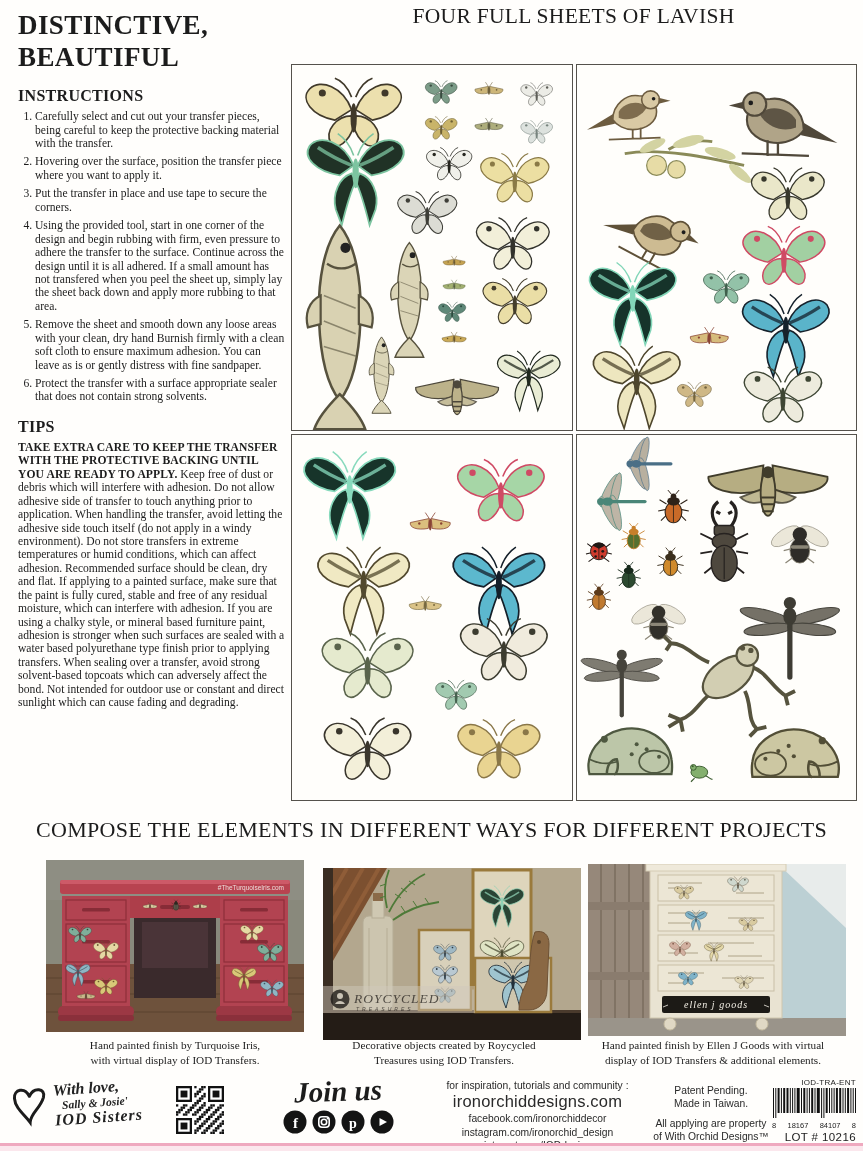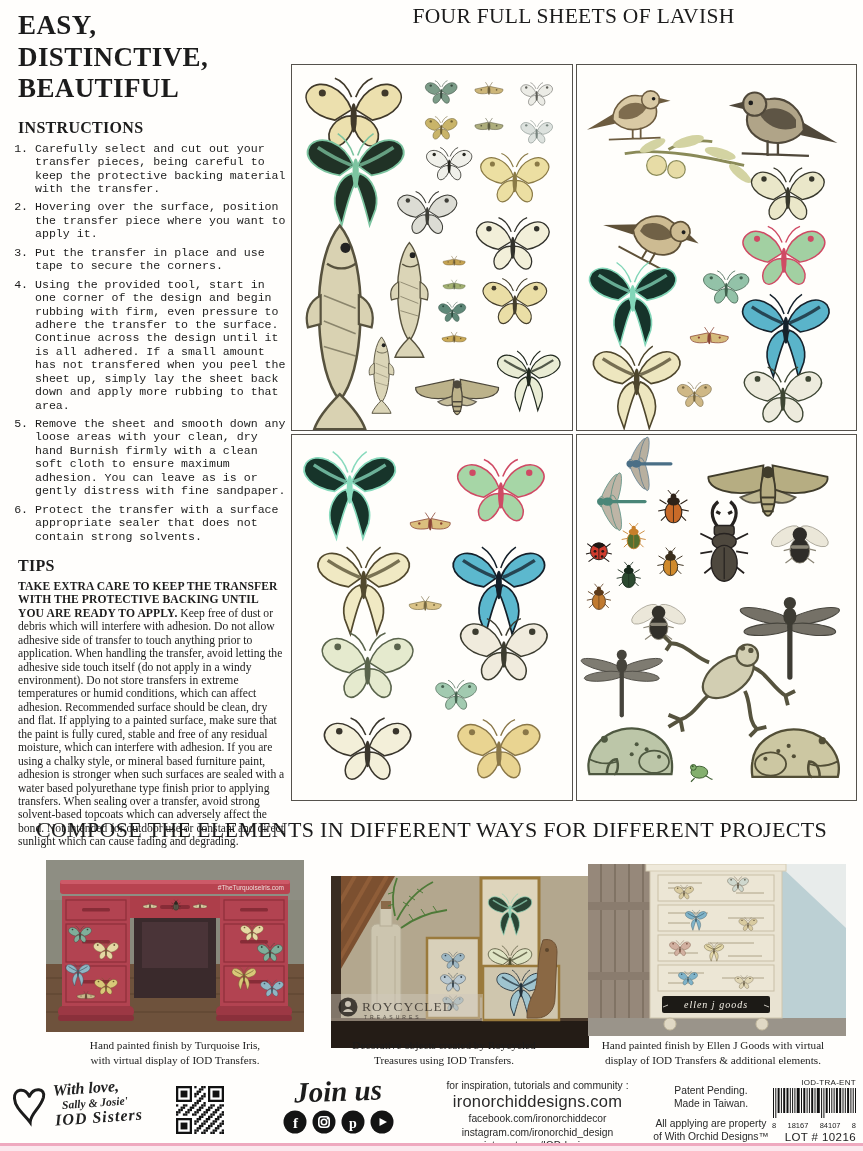--- a/index.html
+++ b/index.html
@@ -3,21 +3,21 @@
 <meta charset="utf-8">
 <style>
   html,body{margin:0;padding:0;background:#e8e8e8;}
   .page{position:relative;width:863px;height:1151px;background:#fffefc;margin:0 auto;
         font-family:"Liberation Serif",serif;color:#1c1c1c;overflow:hidden;}
   
   .left-col{position:absolute;left:18px;top:10px;width:268px;}
   .main-title{font-size:27px;font-weight:bold;line-height:1.17;letter-spacing:.4px;}
   .sec-head{font-size:16px;font-weight:bold;margin:14px 0 5px 0;letter-spacing:.3px;}
   ol.instr{margin:0;padding-left:17px;}
-  ol.instr li{font-size:11.6px;line-height:1.16;margin-bottom:5px;font-family:Liberation Mono, monospace;}
+  ol.instr li{font-size:11.6px;line-height:1.16;margin-bottom:5px;}
   .tips-text{font-size:11.6px;line-height:1.16;margin:4px 0 0 0;}
   .tips-text b{letter-spacing:.1px;}
   
   .sheets-head{position:absolute;left:290px;top:4px;width:567px;text-align:center;
                font-size:21.5px;line-height:1.2;letter-spacing:.3px;}
   .panels{position:absolute;left:291px;top:64px;width:566px;height:737px;
           display:grid;grid-template-columns:1fr 1fr;grid-template-rows:1fr 1fr;gap:3px;}
   .panel{border:1.5px solid #55524c;background:#fffefb;}
   .panel svg{display:block;width:100%;height:100%;}
   
@@ -211,21 +211,20 @@
       <circle cx="-5.5" cy="-5" r="0.8" fill="var(--c2,#463)"></circle>
       <path d="M5,3 C8,4 9,6 11,6 M-4,5 L-7,8" stroke="var(--c2,#463)" stroke-width="1" fill="none"></path>
     </g>
   </defs>
 </svg>
 
 <div class="page">
 
   <aside class="left-col">
     <div class="main-title">
-      <div>EASY,</div>
       <div>DISTINCTIVE,</div>
       <div>BEAUTIFUL</div>
     </div>
     <div class="sec-head">INSTRUCTIONS</div>
     <ol class="instr">
       <li>Carefully select and cut out your transfer pieces, being careful to keep the protective backing material with the transfer.</li>
       <li>Hovering over the surface, position the transfer piece where you want to apply it.</li>
       <li>Put the transfer in place and use tape to secure the corners.</li>
       <li>Using the provided tool, start in one corner of the design and begin rubbing with firm, even pressure to adhere the transfer to the surface. Continue across the design until it is all adhered. If a small amount has not transfered when you peel the sheet up, simply lay the sheet back down and apply more rubbing to that area.</li>
       <li>Remove the sheet and smooth down any loose areas with your clean, dry hand Burnish firmly with a clean soft cloth to ensure maximum adhesion. You can leave as is or gently distress with fine sandpaper.</li>
@@ -368,21 +367,21 @@
         <use href="#sym-swallowtail" transform="translate(198 116) scale(.5)" style="--c1:#d9c878;--c2:#6b5b2c"></use>
         <use href="#sym-butterfly" transform="translate(226 128) scale(.5)" style="--c1:#8fb6c4;--c2:#3a5560"></use>
         <use href="#sym-moth" transform="translate(104 46) scale(.35)" style="--c1:#d8cba0;--c2:#4c4430"></use>
         <use href="#sym-beetle" transform="translate(130 46) scale(.45)" style="--c1:#5a5648;--c2:#2c2820"></use>
         <use href="#sym-moth" transform="translate(154 46) scale(.35)" style="--c1:#d8cba0;--c2:#4c4430"></use>
       </g>
       <text x="238" y="30" text-anchor="end" font-size="6.5" fill="#f0e6e2" opacity=".95" font-family="Liberation Sans, sans-serif">#TheTurquoiseIris.com</text>
     </svg>
   </figure>
 
-  <figure class="photo p2" style="margin:16px;">
+  <figure class="photo p2" style="margin:8px;font-style:italic;">
     <svg viewBox="0 0 258 172">
       <rect width="258" height="172" fill="#b3a78e"></rect>
       <polygon points="0,0 64,0 0,110" fill="#7c5030"></polygon>
       <path d="M8,0 L0,14 M24,0 L0,42 M40,0 L0,70 M56,0 L0,98" stroke="#8f5d38" stroke-width="4"></path>
       <rect x="0" y="0" width="10" height="172" fill="#3a2d22"></rect>
       <rect y="142" width="258" height="30" fill="#241c16"></rect>
       <rect y="142" width="258" height="3" fill="#4a3a2c"></rect>
       <g>
         <rect x="40" y="48" width="30" height="94" rx="6" fill="#cfc8b2" opacity=".92" stroke="#b5ad96"></rect>
         <rect x="49" y="32" width="12" height="18" fill="#cfc8b2" stroke="#b5ad96"></rect>

